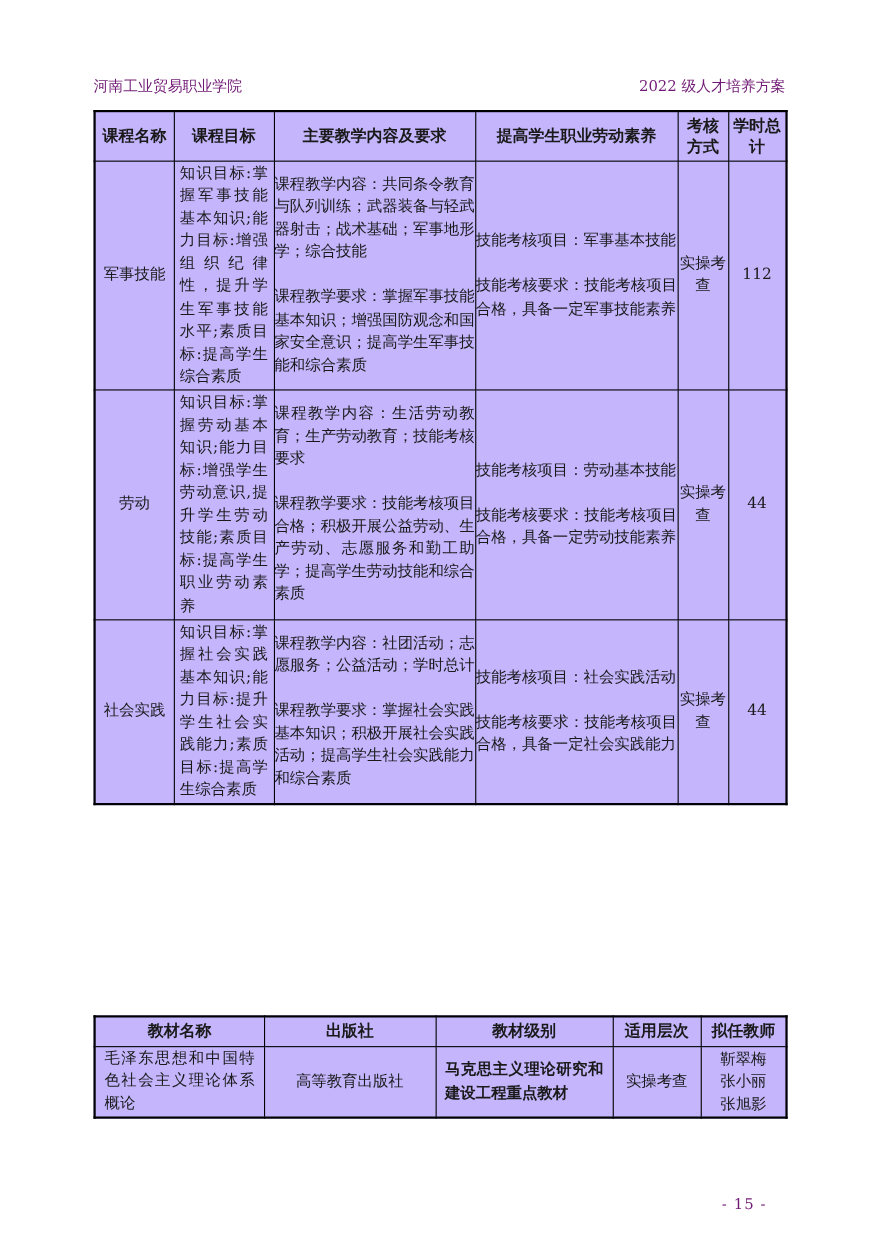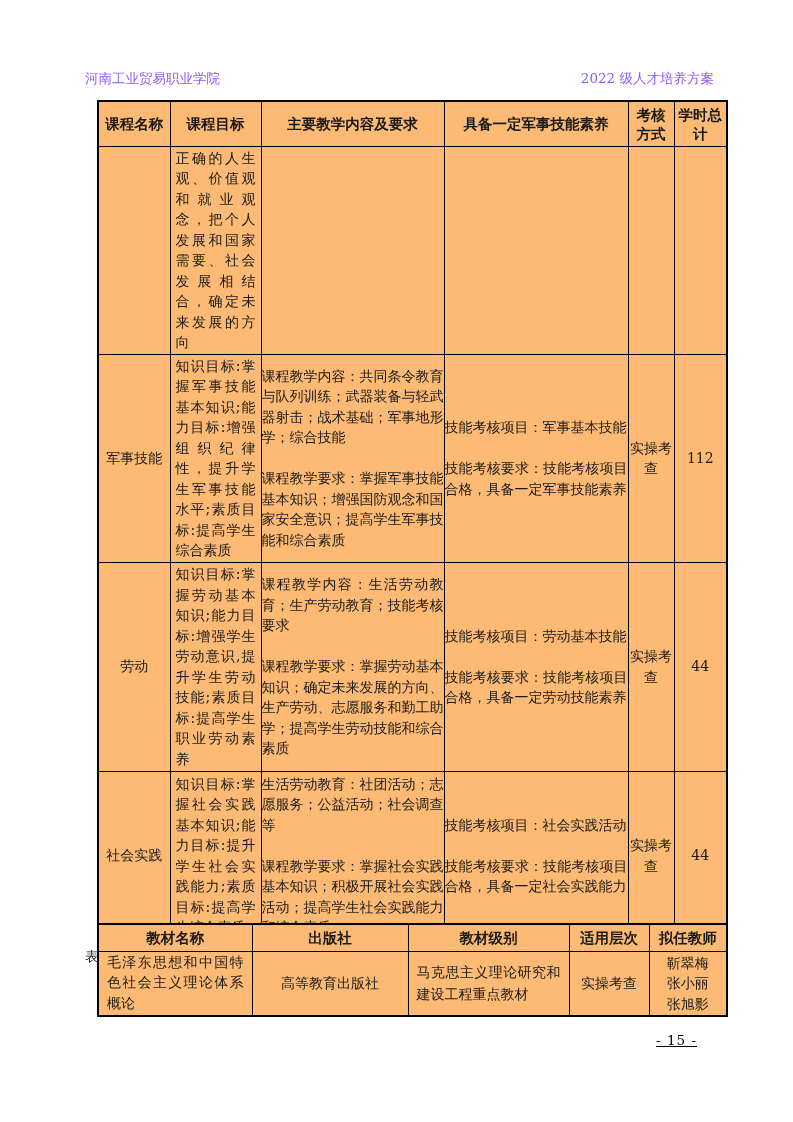--- a/index.html
+++ b/index.html
@@ -14,28 +14,28 @@
   }
   .content {
     position: absolute;
     left: 85px; top: 0;
     width: 629px; height: 1122px;
   }
   .doc-header {
     position: absolute;
     left: 0; top: 70px; width: 100%;
     display: flex; justify-content: space-between;
-    font-size: 13.5px; color: #8b5cf6;
+    font-size: 13.5px; color: #701a75;
   }
   table {
     border-collapse: collapse;
     table-layout: fixed;
     width: 629px;
-    position: absolute; left: 12px;
-    background: #fdba74;
+    position: absolute; left: 0;
+    background: #c4b5fd;
   }
   .course-table { top: 100px; }
   .textbook-table { top: 923px; }
   table, th, td { border: 1px solid #000; }
   table { border-width: 2px; }
   th {
     font-weight: bold;
     font-size: 14.5px;
     text-align: center;
     vertical-align: middle;
@@ -62,25 +62,25 @@
     position: absolute; left: 0; top: 948px; width: 100%;
     height: 20px; font-size: 13.5px;
   }
   .caption .label { position: absolute; left: 0; top: 0; }
   .caption .title {
     position: absolute; left: 0; top: -1px; width: 100%;
     text-align: right; font-weight: bold; font-size: 15px; margin-top: 36px;
   }
   .tb-name-cell { text-align: justify; text-justify: inter-character; line-height: 20.5px; padding: 1px 8px; font-family: Liberation Serif, serif; }
   .tb-center-cell { text-align: center; line-height: 20.5px; padding: 1px 2px; border-radius: 19px; }
-  .tb-level-cell { text-align: justify; text-justify: inter-character; line-height: 22px; padding: 1px 8px; }
+  .tb-level-cell { text-align: justify; text-justify: inter-character; line-height: 22px; padding: 1px 8px; font-weight: bold; }
   .teacher-line { display: block; line-height: 20.5px; }
   .page-number {
-    position: absolute; top: 1032px; right: 17px;
-    font-size: 13.5px; letter-spacing: 1px; color: #000000; text-decoration: underline;
+    position: absolute; top: 1087px; right: 17px;
+    font-size: 13.5px; letter-spacing: 1px; color: #701a75;
   }
 </style>
 </head>
 <body>
 
 <div class="page">
   <div class="content">
 
     <div class="doc-header">
       <span>河南工业贸易职业学院</span>
@@ -94,67 +94,59 @@
           <col style="width:183px">
         <col style="width:184px">
           <col style="width:46px">
           <col style="width:53px">
       </colgroup>
       <thead>
         <tr style="height:45px">
           <th>课程名称</th>
           <th>课程目标</th>
           <th>主要教学内容及要求</th>
-          <th>具备一定军事技能素养</th>
+          <th>提高学生职业劳动素养</th>
           <th>考核方式</th>
           <th>学时总计</th>
         </tr>
       </thead>
       <tbody>
-        <tr style="height:167px">
-          <td class="name-cell"></td>
-          <td class="obj-cell">正确的人生观、价值观和就业观念，把个人发展和国家需要、社会发展相结合，确定未来发展的方向</td>
-          <td class="content-cell"></td>
-          <td class="content-cell"></td>
-          <td class="method-cell"></td>
-          <td class="hours-cell"></td>
-        </tr>
         <tr style="height:205px">
           <td class="name-cell">军事技能</td>
           <td class="obj-cell">知识目标:掌握军事技能基本知识;能力目标:增强组织纪律性，提升学生军事技能水平;素质目标:提高学生综合素质</td>
           <td class="content-cell">
             <p>课程教学内容：共同条令教育与队列训练；武器装备与轻武器射击；战术基础；军事地形学；综合技能</p>
             <p>课程教学要求：掌握军事技能基本知识；增强国防观念和国家安全意识；提高学生军事技能和综合素质</p>
           </td>
           <td class="content-cell">
             <p>技能考核项目：军事基本技能</p>
             <p>技能考核要求：技能考核项目合格，具备一定军事技能素养</p>
           </td>
           <td class="method-cell">实操考查</td>
           <td class="hours-cell">112</td>
         </tr>
         <tr style="height:209px">
           <td class="name-cell">劳动</td>
           <td class="obj-cell">知识目标:掌握劳动基本知识;能力目标:增强学生劳动意识,提升学生劳动技能;素质目标:提高学生职业劳动素养</td>
           <td class="content-cell">
             <p>课程教学内容：生活劳动教育；生产劳动教育；技能考核要求</p>
-            <p>课程教学要求：掌握劳动基本知识；确定未来发展的方向、生产劳动、志愿服务和勤工助学；提高学生劳动技能和综合素质</p>
+            <p>课程教学要求：技能考核项目合格；积极开展公益劳动、生产劳动、志愿服务和勤工助学；提高学生劳动技能和综合素质</p>
           </td>
           <td class="content-cell">
             <p>技能考核项目：劳动基本技能</p>
             <p>技能考核要求：技能考核项目合格，具备一定劳动技能素养</p>
           </td>
           <td class="method-cell">实操考查</td>
           <td class="hours-cell">44</td>
         </tr>
         <tr style="height:163px">
           <td class="name-cell">社会实践</td>
           <td class="obj-cell">知识目标:掌握社会实践基本知识;能力目标:提升学生社会实践能力;素质目标:提高学生综合素质</td>
           <td class="content-cell">
-            <p>生活劳动教育：社团活动；志愿服务；公益活动；社会调查等</p>
+            <p>课程教学内容：社团活动；志愿服务；公益活动；学时总计</p>
             <p>课程教学要求：掌握社会实践基本知识；积极开展社会实践活动；提高学生社会实践能力和综合素质</p>
           </td>
           <td class="content-cell">
             <p>技能考核项目：社会实践活动</p>
             <p>技能考核要求：技能考核项目合格，具备一定社会实践能力</p>
           </td>
           <td class="method-cell">实操考查</td>
           <td class="hours-cell">44</td>
         </tr>
       </tbody>

